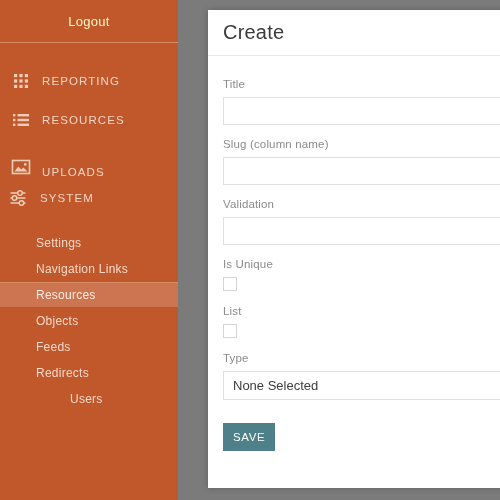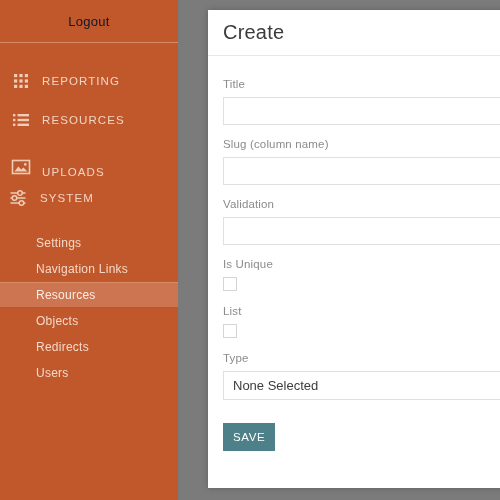--- a/index.html
+++ b/index.html
@@ -39,21 +39,21 @@
   }
 
   #logout-bar {
     height: 43px;
     display: flex;
     align-items: center;
     justify-content: center;
     border-bottom: 1px solid #d98b63;
   }
   #logout-link {
-    color: #0f172a;
+    color: #fef9c3;
     font-size: 13px;
     letter-spacing: .3px;
     text-decoration: none;
     cursor: pointer;
   }
 
   .nav-top { padding-top: 9px; }
 
   .nav-group {
     display: flex;
@@ -103,21 +103,21 @@
   #grp-system     { margin-top: 1px; padding-left: 8px; }
 
   .nav-sub { margin-top: 0; }
   #sub-settings   { margin-top: 10px; }
   #sub-navsec     { margin-top: 0px; }
   #sub-navlinks   { margin-top: 0px; }
   #sub-resources  { margin-top: 0px; }
   #sub-objects    { margin-top: 0px; }
   #sub-feeds      { margin-top: 0px; }
   #sub-redirects  { margin-top: 0px; text-align: center; }
-  #sub-users      { margin-top: 0px; }
+  #sub-users      { margin-top: 0px; margin-left: 34px; }
 
   
   #modal {
     position: absolute;
     left: 208px;
     top: 10px;
     width: 310px;      
     height: 478px;
     background: #ffffff;
     z-index: 3;
@@ -289,20 +289,23 @@
       </div>
       <div class="nav-sub" id="sub-navlinks">
         <span class="slabel">Navigation Links</span>
       </div>
       <div class="nav-sub active" id="sub-resources">
         <span class="slabel">Resources</span>
       </div>
       <div class="nav-sub" id="sub-objects">
         <span class="slabel">Objects</span>
       </div>
+      <div class="nav-sub" id="sub-feeds">
+        <span class="slabel">Feeds</span>
+      </div>
       <div class="nav-sub" id="sub-redirects">
         <span class="slabel">Redirects</span>
       </div>
       <div class="nav-sub" id="sub-users">
         <span class="slabel">Users</span>
       </div>
     </div>
 
   </div>
 </nav>

